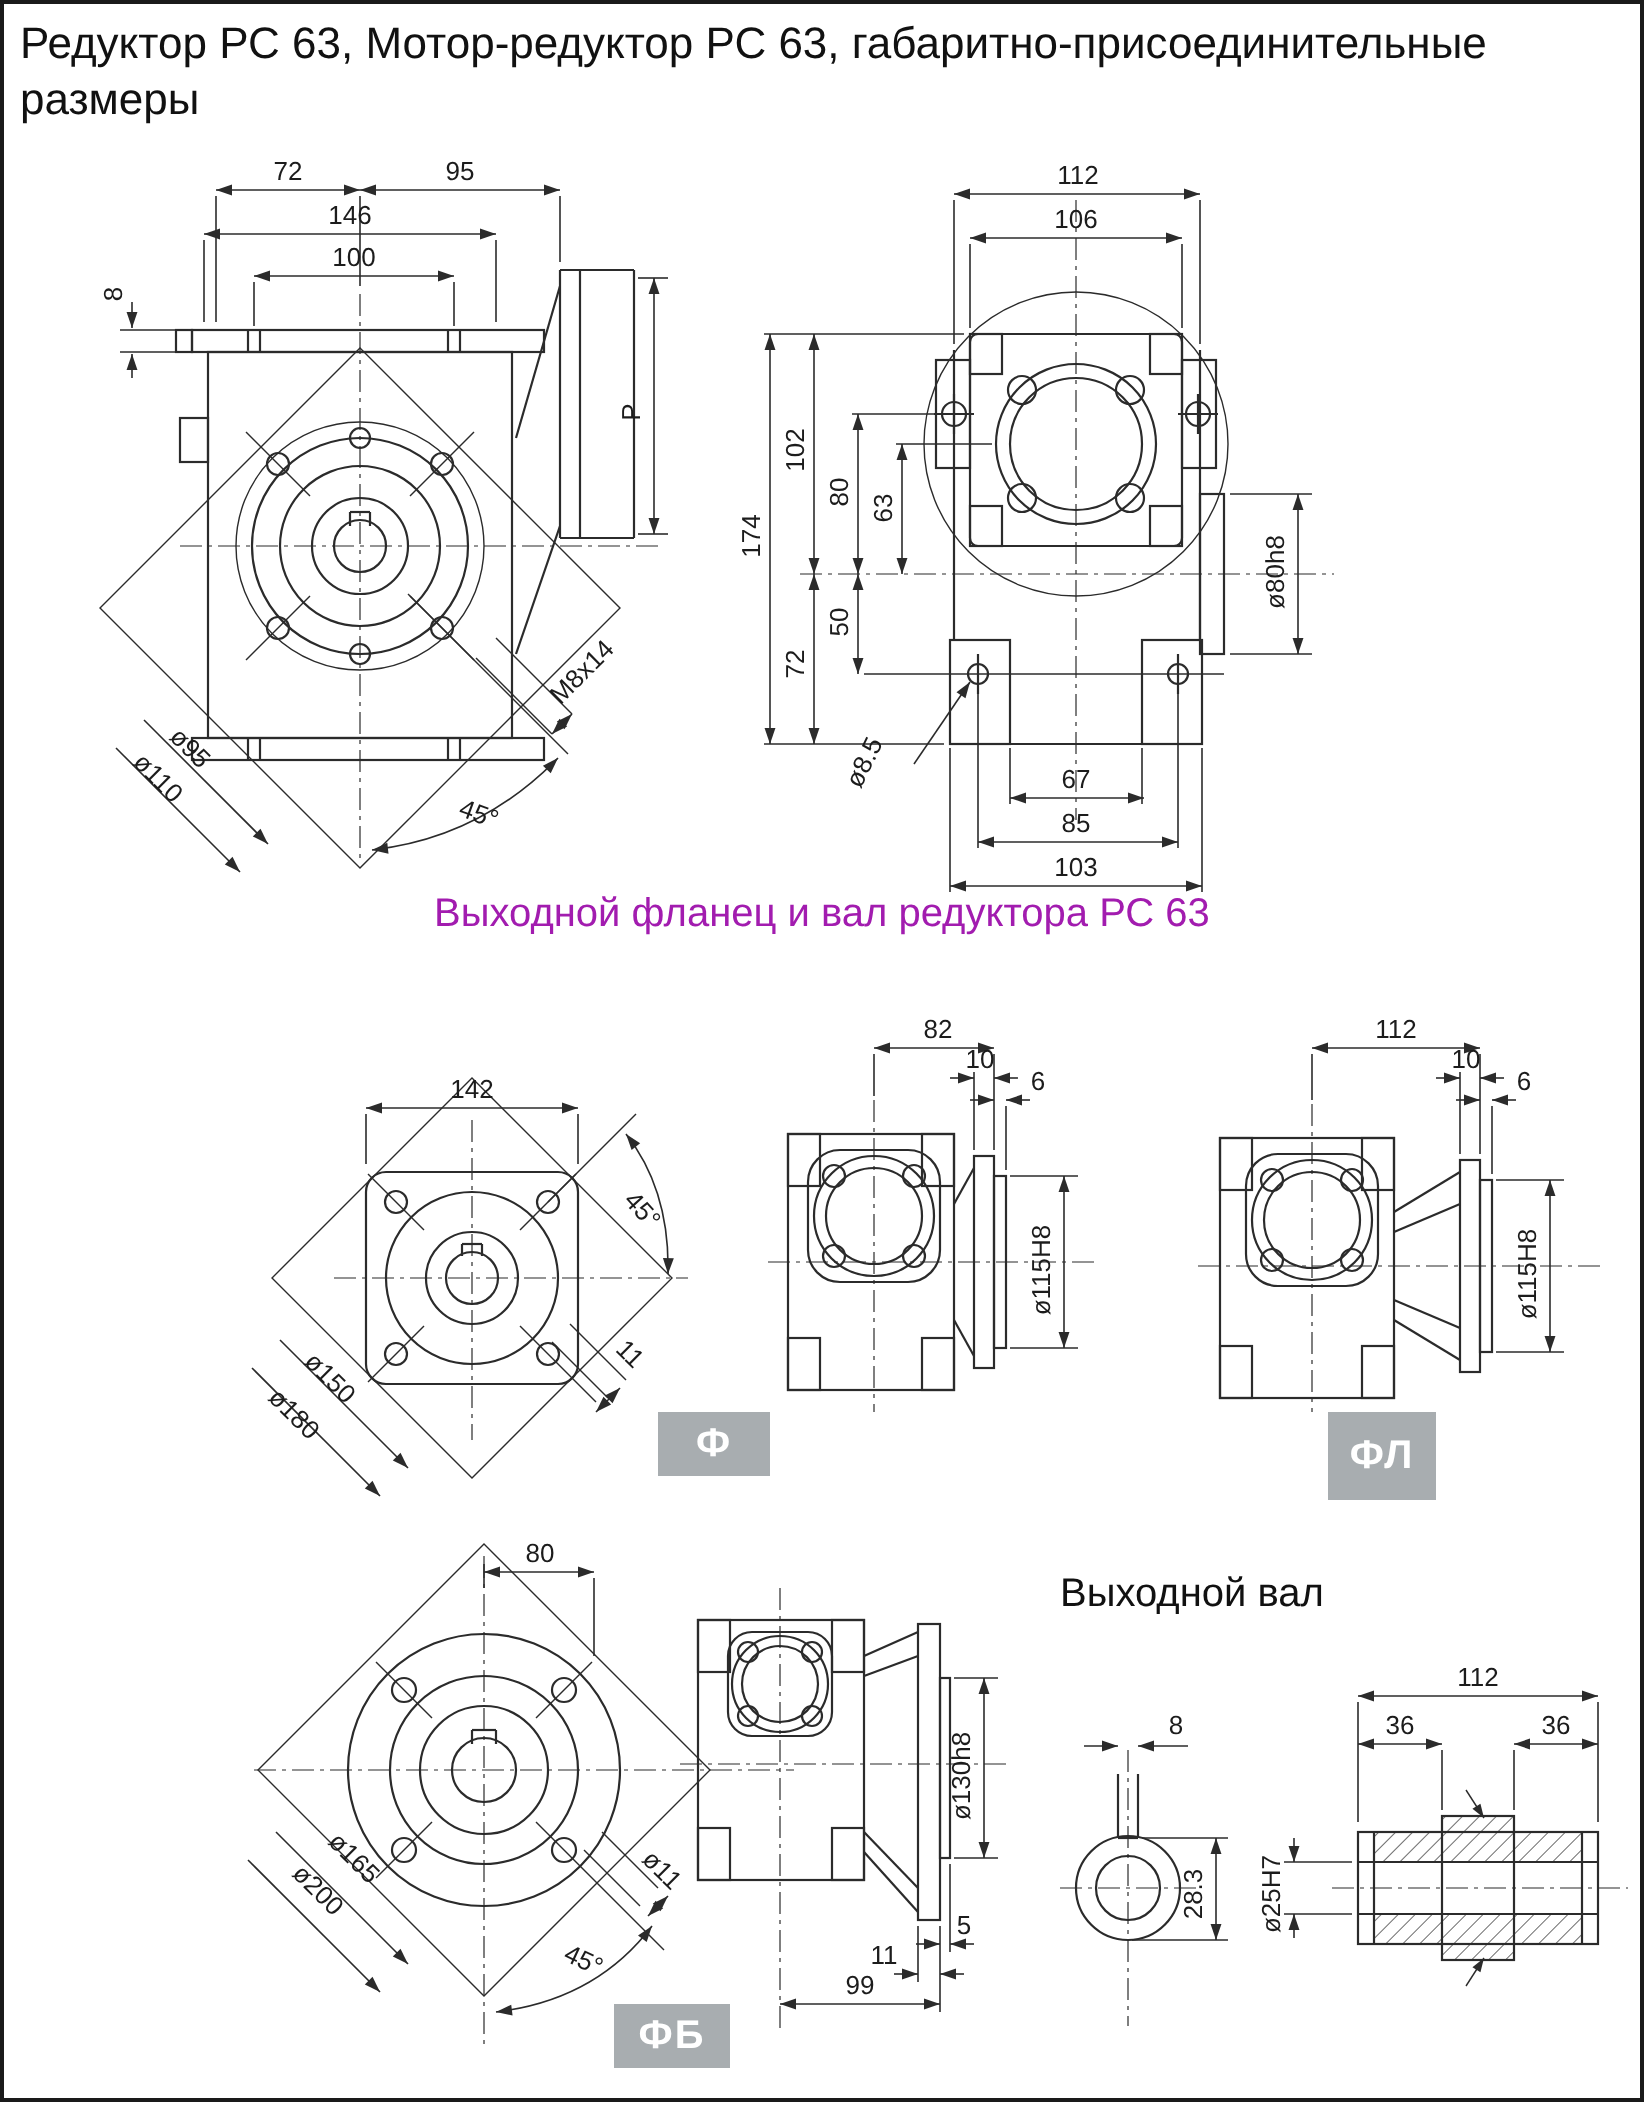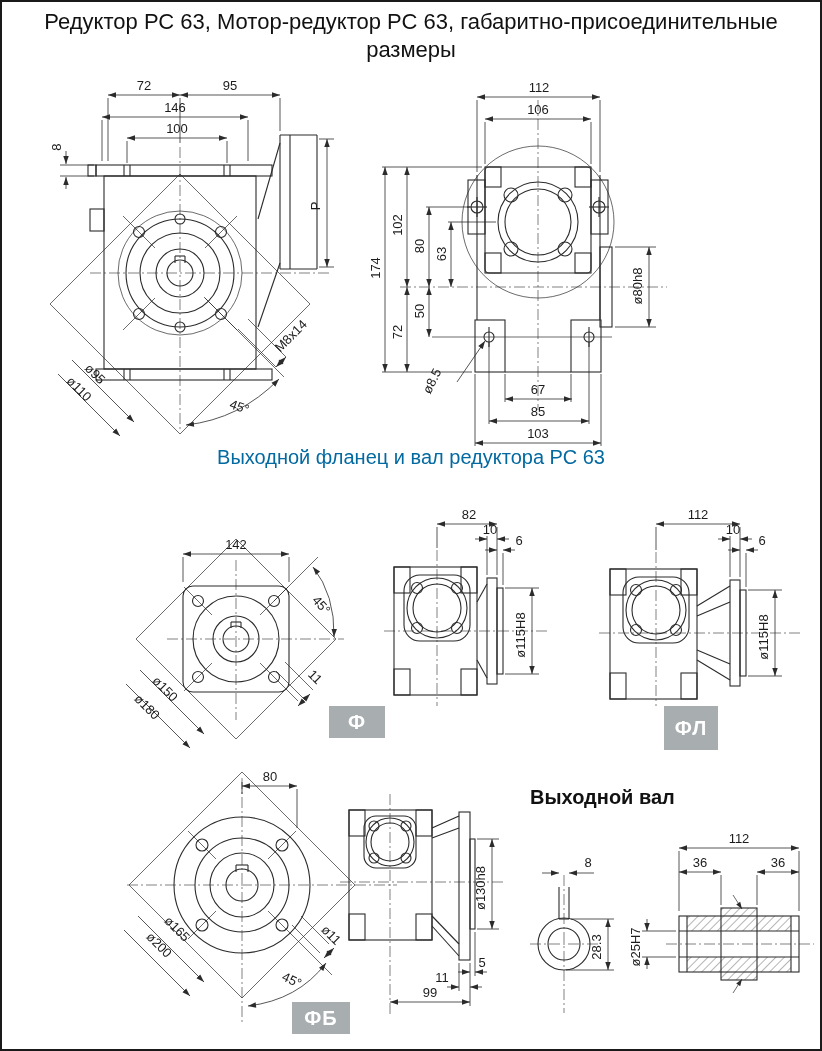--- a/index.html
+++ b/index.html
@@ -1,22 +1,22 @@
 <!DOCTYPE html>
 <html><head>
 <meta charset="utf-8">
 <style>
   *{margin:0;padding:0;box-sizing:border-box}
   html,body{background:#fff}
   #page{position:relative;width:822px;height:1051px;background:#fff;border:2px solid #1a1a1a;
         font-family:"Liberation Sans",sans-serif;overflow:hidden}
   .abs{position:absolute}
-  .main-title{top:6px;left:0;width:100%;text-align:center;font-size:22px;line-height:1.25;color:#111;padding:0 24px}
-  .section-title{top:444px;left:0;width:100%;text-align:center;font-size:20px;color:#0369a1}
-  .shaft-title{top:784px;left:528px;font-size:20px;font-weight:bold;color:#111}
+  .main-title{top:6px;left:0;width:100%;font-size:22px;line-height:1.25;color:#111;padding:0 8px}
+  .section-title{top:444px;left:0;width:100%;text-align:center;font-size:20px;color:#a21caf}
+  .shaft-title{top:784px;left:528px;font-size:20px;font-weight:normal;color:#111}
   .badge{position:absolute;background:#a8adb0;color:#fff;font-weight:bold;font-size:20px;
          display:flex;align-items:center;justify-content:center;letter-spacing:1px}
   svg{position:absolute;overflow:visible}
   .ln{stroke:#2b2b2b;stroke-width:1.1;fill:none}
   .tn{stroke:#2b2b2b;stroke-width:.7;fill:none}
   .dm{stroke:#2b2b2b;stroke-width:.8;fill:none}
   .cl{stroke:#2b2b2b;stroke-width:.6;fill:none;stroke-dasharray:11 3 2 3}
   .t{font-family:"Liberation Sans",sans-serif;font-size:13px;fill:#1c1c1c;text-anchor:middle}
 </style>
 </head>
@@ -381,21 +381,21 @@
       <line x1="22" y1="160" x2="88" y2="226" marker-end="url(#arr)"></line>
       <line x1="232" y1="178" x2="222" y2="188" marker-start="url(#arr)" marker-end="url(#arr)"></line>
       <path d="M 146,236 Q 196,230 224,193" marker-start="url(#arr)" marker-end="url(#arr)"></path>
     </g>
     <text class="t" x="168" y="11">80</text>
     <text class="t" x="72" y="162" transform="rotate(45,72,162)">ø165</text>
     <text class="t" x="54" y="178" transform="rotate(45,54,178)">ø200</text>
     <text class="t" x="226" y="168" transform="rotate(45,226,168)">ø11</text>
     <text class="t" x="188" y="214" transform="rotate(25,188,214)">45°</text>
   </svg>
-  <div class="badge" style="left:290px;top:1000px;width:58px;height:32px">ФБ</div>
+  <div class="badge" style="left:305px;top:1000px;width:58px;height:32px">ФБ</div>
 
   <svg style="left:330px;top:778px" width="195" height="252" viewBox="0 0 195 252">
     <g class="ln">
       <rect x="17" y="30" width="83" height="130"></rect>
       <rect x="17" y="30" width="16" height="26"></rect>
         <rect x="84" y="30" width="16" height="26"></rect>
       <rect x="17" y="134" width="16" height="26"></rect>
         <rect x="84" y="134" width="16" height="26"></rect>
       <rect x="32" y="36" width="52" height="52" rx="12"></rect>
       <circle cx="58" cy="62" r="24"></circle>

